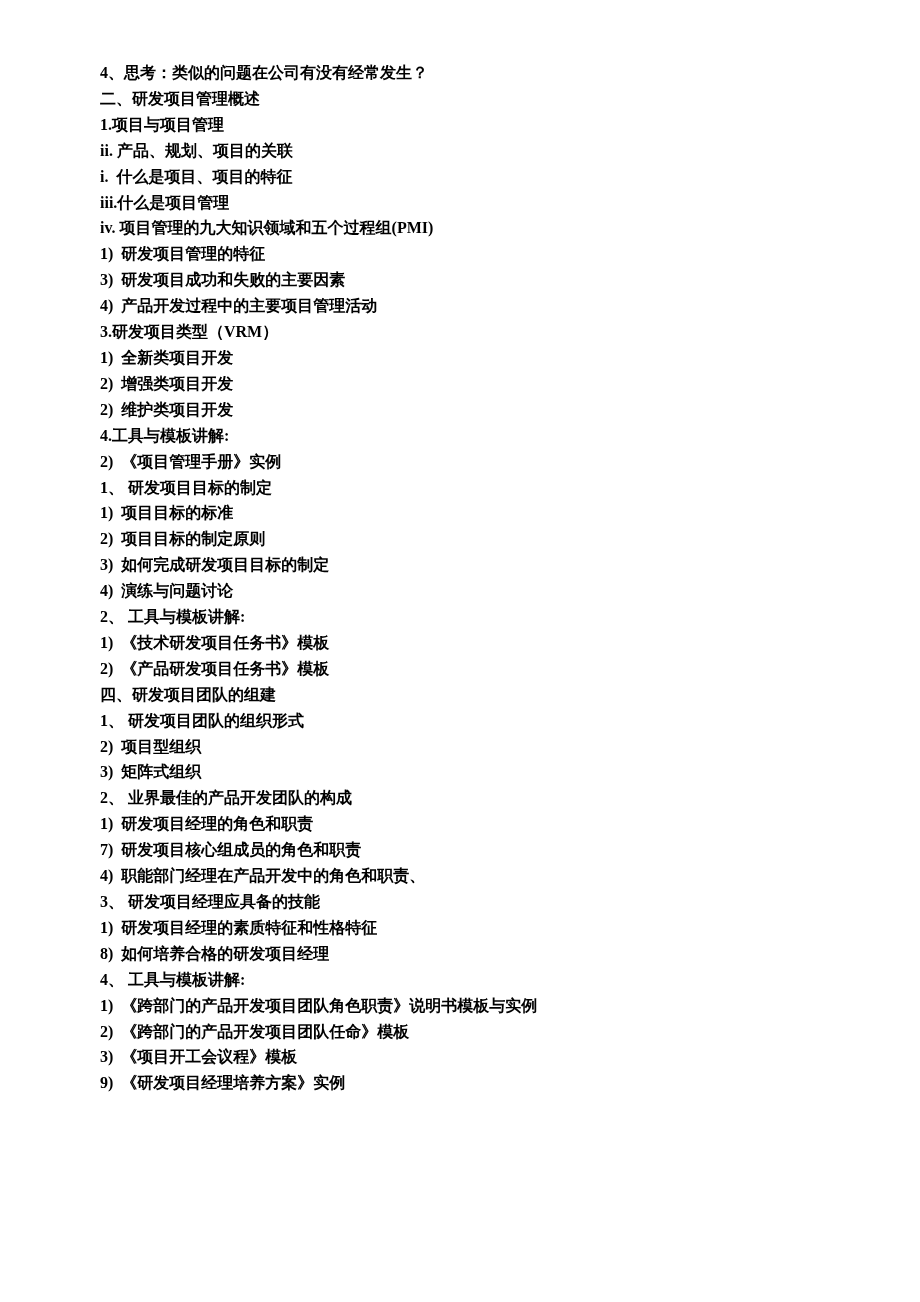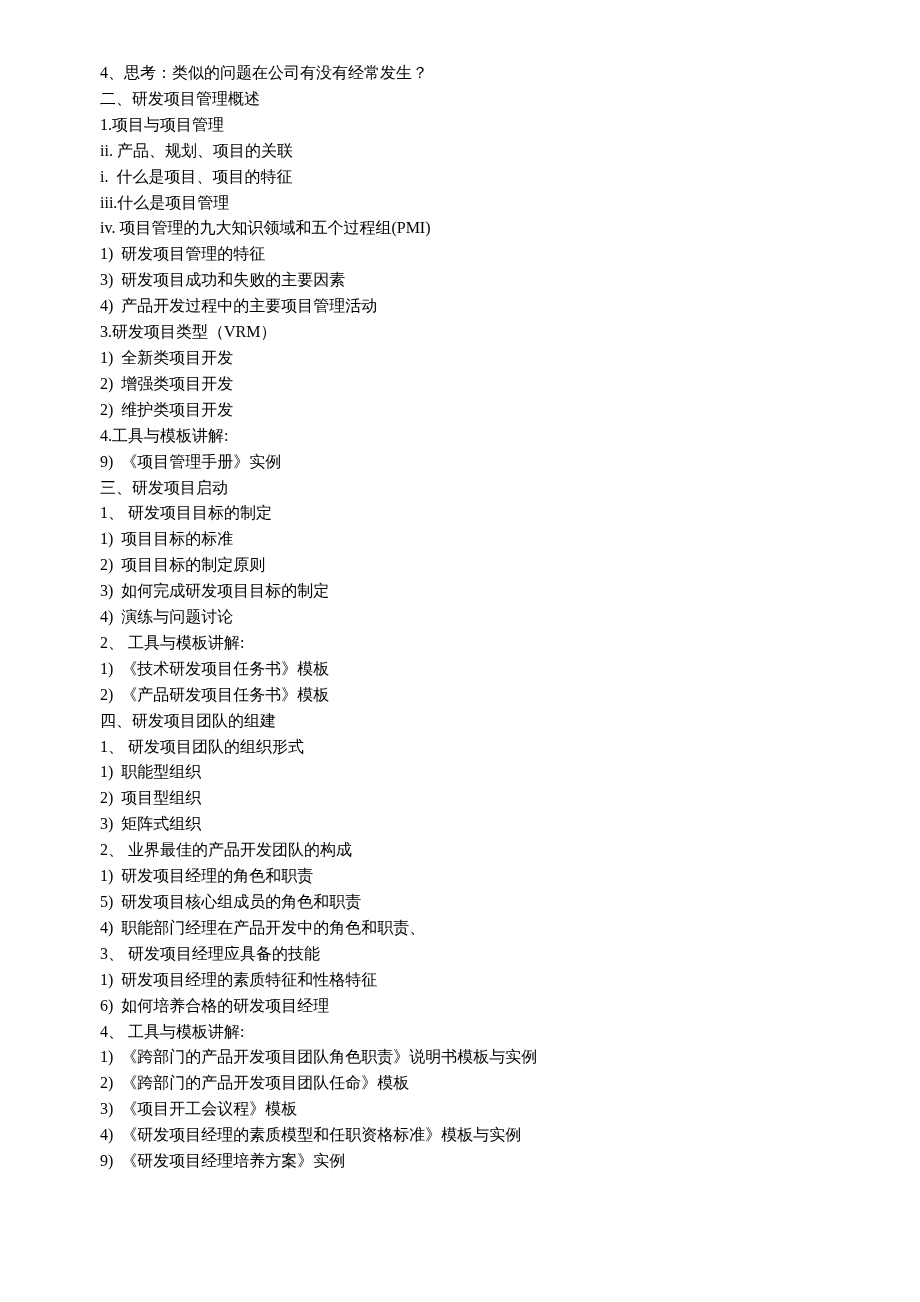--- a/index.html
+++ b/index.html
@@ -8,20 +8,21 @@
       font-family: "SimSun", "宋体", serif;
       font-size: 16px;
       line-height: 1.62;
       color: #000;
       background: #fff;
       width: 920px;
       box-sizing: border-box;
     }
     .line {
       white-space: pre;
+      font-weight: bold;
     }
   </style>
 </head>
 <body>
 
 <div id="content">
     <div class="line">4、思考：类似的问题在公司有没有经常发生？</div>
     <div class="line">二、研发项目管理概述</div>
     <div class="line">1.项目与项目管理</div>
     <div class="line">ii. 产品、规划、项目的关联</div>
@@ -29,41 +30,38 @@
     <div class="line">iii.什么是项目管理</div>
     <div class="line">iv. 项目管理的九大知识领域和五个过程组(PMI)</div>
     <div class="line">1)  研发项目管理的特征</div>
     <div class="line">3)  研发项目成功和失败的主要因素</div>
     <div class="line">4)  产品开发过程中的主要项目管理活动</div>
     <div class="line">3.研发项目类型（VRM）</div>
     <div class="line">1)  全新类项目开发</div>
     <div class="line">2)  增强类项目开发</div>
     <div class="line">2)  维护类项目开发</div>
     <div class="line">4.工具与模板讲解:</div>
-    <div class="line">9)  《项目管理手册》实例</div>
-    <div class="line">三、研发项目启动</div>
+    <div class="line">2)  《项目管理手册》实例</div>
     <div class="line">1、 研发项目目标的制定</div>
     <div class="line">1)  项目目标的标准</div>
     <div class="line">2)  项目目标的制定原则</div>
     <div class="line">3)  如何完成研发项目目标的制定</div>
     <div class="line">4)  演练与问题讨论</div>
     <div class="line">2、 工具与模板讲解:</div>
     <div class="line">1)  《技术研发项目任务书》模板</div>
     <div class="line">2)  《产品研发项目任务书》模板</div>
     <div class="line">四、研发项目团队的组建</div>
     <div class="line">1、 研发项目团队的组织形式</div>
-    <div class="line">1)  职能型组织</div>
     <div class="line">2)  项目型组织</div>
     <div class="line">3)  矩阵式组织</div>
     <div class="line">2、 业界最佳的产品开发团队的构成</div>
     <div class="line">1)  研发项目经理的角色和职责</div>
-    <div class="line">5)  研发项目核心组成员的角色和职责</div>
+    <div class="line">7)  研发项目核心组成员的角色和职责</div>
     <div class="line">4)  职能部门经理在产品开发中的角色和职责、</div>
     <div class="line">3、 研发项目经理应具备的技能</div>
     <div class="line">1)  研发项目经理的素质特征和性格特征</div>
-    <div class="line">6)  如何培养合格的研发项目经理</div>
+    <div class="line">8)  如何培养合格的研发项目经理</div>
     <div class="line">4、 工具与模板讲解:</div>
     <div class="line">1)  《跨部门的产品开发项目团队角色职责》说明书模板与实例</div>
     <div class="line">2)  《跨部门的产品开发项目团队任命》模板</div>
     <div class="line">3)  《项目开工会议程》模板</div>
-    <div class="line">4)  《研发项目经理的素质模型和任职资格标准》模板与实例</div>
     <div class="line">9)  《研发项目经理培养方案》实例</div>
   </div>
 
 </body></html>

